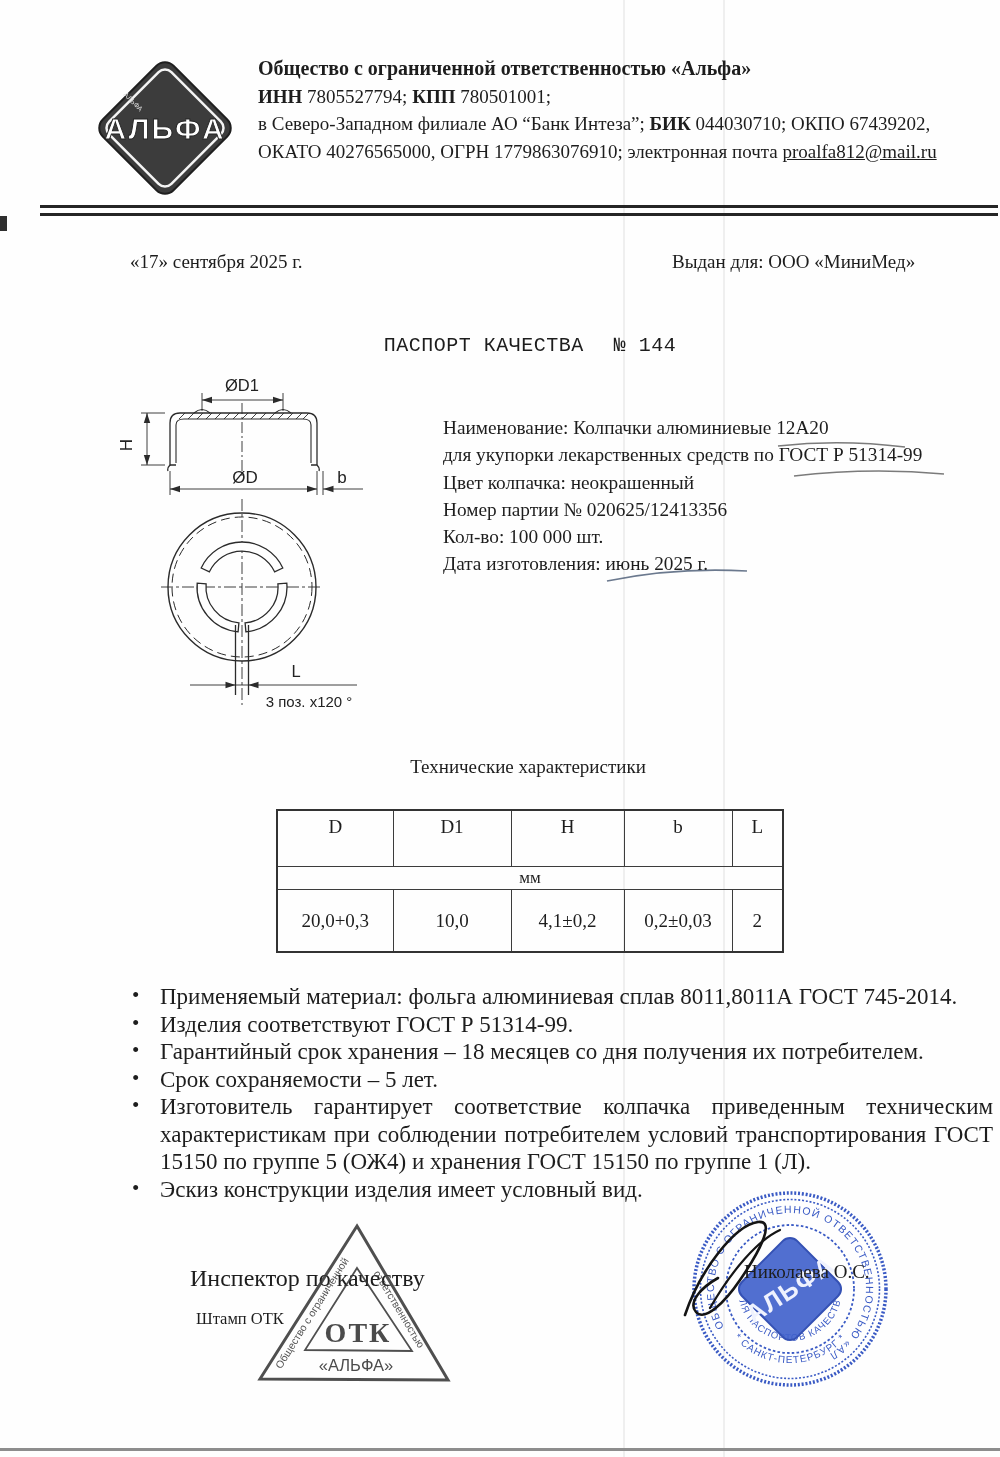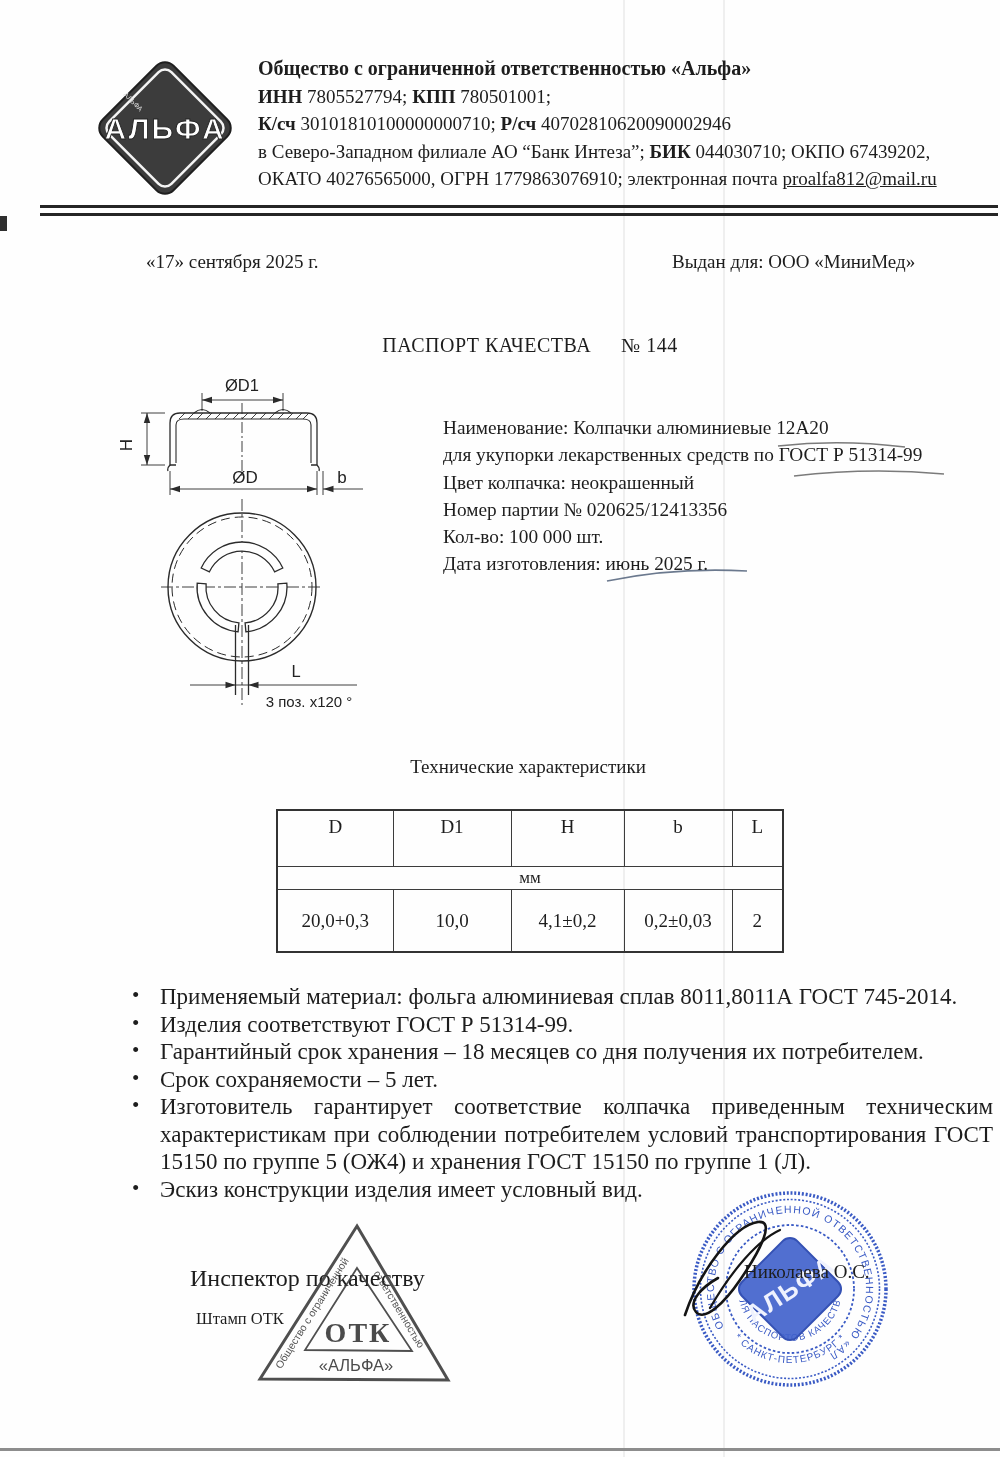--- a/index.html
+++ b/index.html
@@ -13,23 +13,23 @@
   .fold{position:absolute;top:0;bottom:0;width:1.5px;background:rgba(40,40,40,.07);}
   .edge-mark{position:absolute;background:#2f2f2f;}
   .bottom-rule{position:absolute;left:0;width:1000px;height:2.5px;background:#8d8d8d;}
   
   .company-info{position:absolute;left:258px;top:55px;width:725px;line-height:27.5px;font-size:19px;}
   .company-info .l1{font-size:20px;font-weight:bold;}
   .b{font-weight:bold;}
   .email{text-decoration:underline;}
   .head-rule{position:absolute;left:40px;top:205px;width:958px;height:5px;
     border-top:3.5px solid #252525;border-bottom:3px solid #252525;}
-  .date-line{position:absolute;left:130px;top:251px;font-size:19px;margin-left:16px;}
+  .date-line{position:absolute;left:130px;top:251px;font-size:19px;}
   .issued-line{position:absolute;left:672px;top:251px;font-size:19px;}
-  .doc-title{position:absolute;left:60px;top:334px;width:940px;text-align:center;font-size:20px;letter-spacing:.5px;}
+  .doc-title{position:absolute;left:60px;top:334px;width:940px;text-align:center;font-size:20px;letter-spacing:.5px;font-family:Liberation Mono, monospace;}
   .doc-title .num{margin-left:30px;}
   
   .product{position:absolute;left:443px;top:414px;width:540px;line-height:27.3px;font-size:19.3px;}
   
   .specs-title{position:absolute;left:56px;top:756px;width:944px;text-align:center;font-size:19px;}
   table.specs{position:absolute;left:276px;top:809px;border-collapse:collapse;table-layout:fixed;
     border:2.4px solid #333;}
   table.specs td{border:1.6px solid #3c3c3c;text-align:center;font-size:19px;padding:0;}
   table.specs tr.head td{height:50px;vertical-align:top;padding-top:5px;}
   table.specs tr.unit td{height:22px;font-size:17px;}
@@ -59,21 +59,20 @@
   <svg class="abs" style="left:85px;top:48px;" width="160" height="160" viewBox="0 0 160 160">
     <rect x="30" y="30" width="100" height="100" rx="12" transform="rotate(45 80 80)" fill="#3c3c3c" stroke="#1f1f1f" stroke-width="2"></rect>
     <rect x="36" y="36" width="88" height="88" rx="9" transform="rotate(45 80 80)" fill="none" stroke="#f4f4f4" stroke-width="2.5"></rect>
     <text x="38" y="47" transform="rotate(45 38 47)" font-size="7" fill="#dddddd" class="sans">АЛЬФА</text>
     <text x="80" y="91" text-anchor="middle" font-size="30" font-weight="bold" letter-spacing="2" fill="#ffffff" stroke="#242424" stroke-width="0.9" class="sans">АЛЬФА</text>
   </svg>
 
   <div class="company-info">
     <div class="l1">Общество с ограниченной ответственностью «Альфа»</div>
     <div><span class="b">ИНН</span> <span>7805527794; </span><span class="b">КПП</span> <span>780501001;</span></div>
-    <div><span class="b">К/сч</span> <span>30101810100000000710; </span><span class="b">Р/сч</span> <span>40702810620090002946</span></div>
     <div><span>в Северо-Западном филиале АО “Банк Интеза”; </span><span class="b">БИК</span> <span>044030710; ОКПО 67439202,</span></div>
     <div><span>ОКАТО 40276565000, ОГРН 1779863076910; электронная почта </span><span class="email">proalfa812@mail.ru</span></div>
   </div>
 
   <div class="head-rule"></div>
 
   <div class="date-line">«17» сентября 2025 г.</div>
   <div class="issued-line">Выдан для: ООО «МиниМед»</div>
 
   <div class="doc-title">

